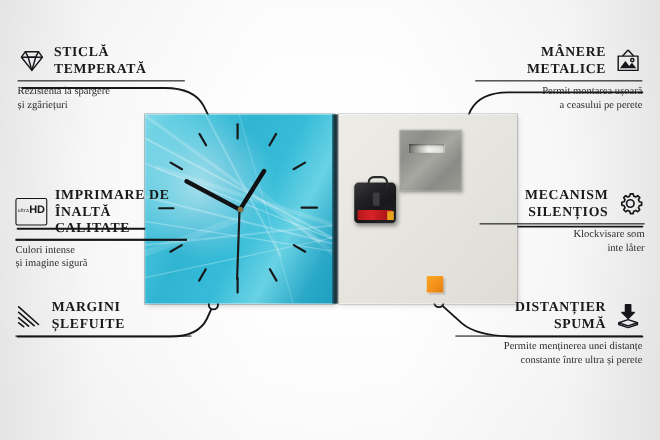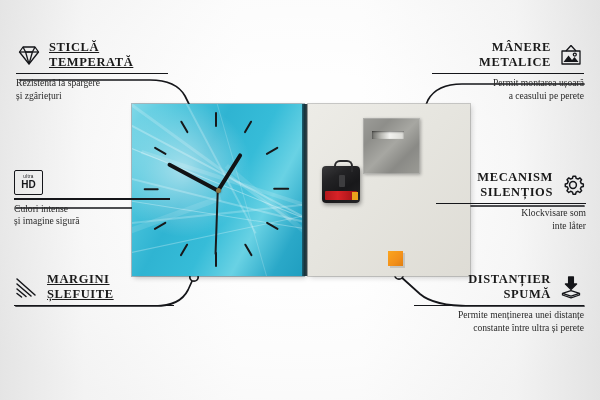--- a/index.html
+++ b/index.html
@@ -87,34 +87,34 @@
   
   .callout{position:absolute;}
   .callout .head{display:flex;align-items:center;gap:7px;}
   .callout.left .head{justify-content:flex-start;}
   .callout.right .head{justify-content:flex-end;}
   .title{
     font-family:"Liberation Serif", serif;
     font-size:12.5px;font-weight:bold;letter-spacing:.6px;
     color:#1a1a1a;line-height:1.18;text-transform:uppercase;
   }
-  .callout.left .title{text-align:left;text-decoration:underline;}
+  .callout.left .title{text-align:left;}
   .callout.right .title{text-align:right;}
   .rule{height:1.6px;background:#15161a;margin:3px 0 3px;}
   .sub{
     font-family:Liberation Serif, serif;
     font-size:9.6px;color:#2a2a2a;line-height:1.3;
   }
   .callout.left .sub{text-align:left;}
   .callout.right .sub{text-align:right;}
   .ico{width:26px;height:24px;flex:0 0 26px;display:block;}
   .ico svg{display:block;width:100%;height:100%;}
   .hd-badge{
     width:27px;height:23px;border:1.6px solid #15161a;border-radius:2px;
-    display:flex;flex-direction:column;align-items:center;justify-content:center;
+    display:flex;flex-direction:row;align-items:center;justify-content:center;
     font-family:"Liberation Sans", sans-serif;color:#15161a;flex:0 0 27px;
   }
   .hd-badge .u{font-size:4.6px;letter-spacing:.3px;line-height:1;}
   .hd-badge .h{font-size:10px;font-weight:bold;line-height:1;margin-top:.5px;}
 
   #leaders{position:absolute;left:0;top:0;width:600px;height:400px;pointer-events:none;}
 </style>
 </head>
 <body>
 
@@ -216,20 +216,24 @@
       <span>și zgâriețuri</span>
     </div>
   </div>
 
   <div class="callout left" style="left:14px;top:170px;width:156px;">
     <div class="head">
       <span class="hd-badge">
         <span class="u">ultra</span>
         <span class="h">HD</span>
       </span>
+      <span class="title">
+        <span>IMPRIMARE DE</span><br>
+        <span>ÎNALTĂ CALITATE</span>
+      </span>
     </div>
     <div class="rule"></div>
     <div class="sub">
       <span>Culori intense</span><br>
       <span>și imagine sigură</span>
     </div>
   </div>
 
   <div class="callout left" style="left:14px;top:272px;width:160px;">
     <div class="head">

